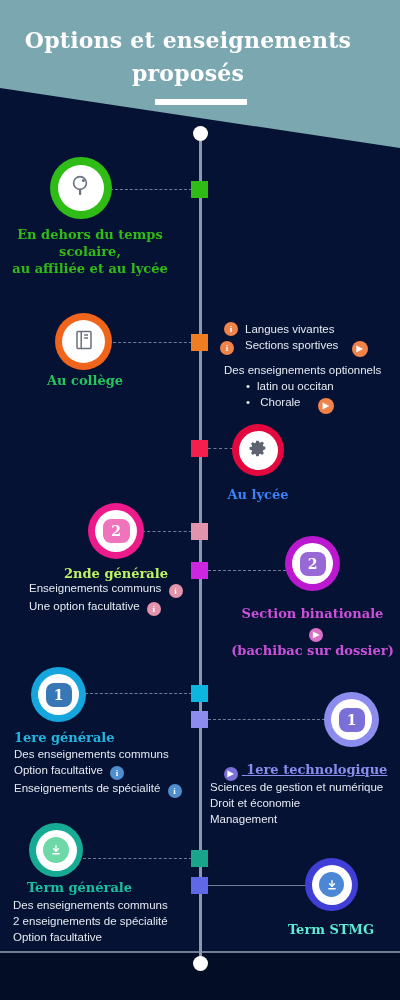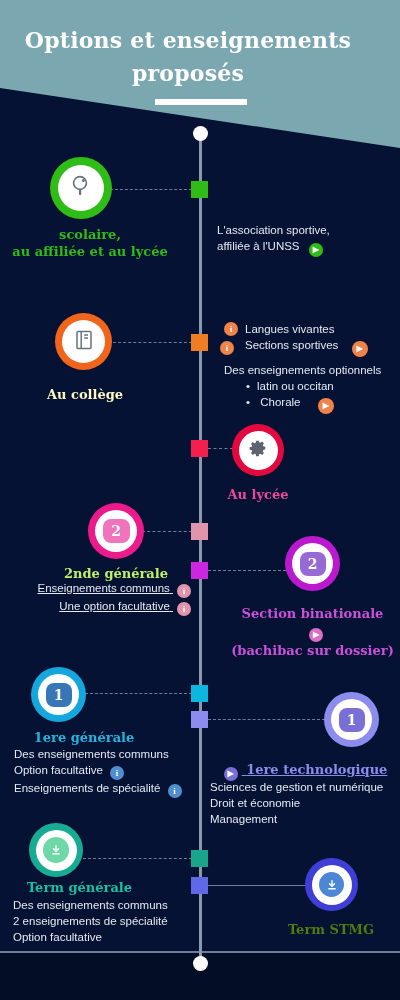--- a/index.html
+++ b/index.html
@@ -143,47 +143,41 @@
           <svg width="24" height="24" viewBox="0 0 24 24" fill="none" stroke="#6a717f" stroke-width="1.6">
             <circle cx="11" cy="9" r="6.4"></circle>
             <circle cx="14.4" cy="6.4" r="1.5" fill="#6a717f" stroke="none"></circle>
             <path d="M10 15.2 L10 20.4 Q11 21.6 12.2 20.4 L12.2 15.2 Z" fill="#6a717f" stroke="none"></path>
           </svg>
         </span>
       </div>
     </div>
   </div>
   <div class="node-label" style="left:0px; top:226px; width:180px; color:#2fbc16;">
+    <div>En dehors du temps</div>
     <div>scolaire,</div>
     <div>au affiliée et au lycée</div>
   </div>
 
-  <div class="side-text" style="left:217px; top:222px; width:175px;">
-    <div>L'association sportive,</div>
-    <div>
-      <span>affiliée à l'UNSS</span>
-      <span class="ico play" style="background:#2fbc16; margin-left:6px;">▶</span>
-    </div>
-  </div>
 
   <div class="node" style="left:55px; top:313px;">
     <div class="ring" style="width:57px;height:57px;background:#f0641b;">
       <div class="ring-inner" style="width:43px;height:43px;">
         <span>
           <svg width="20" height="22" viewBox="0 0 20 22" fill="none" stroke="#6a717f" stroke-width="1.5">
             <rect x="3" y="2.5" width="14" height="17" rx="1"></rect>
             <line x1="7.2" y1="2.5" x2="7.2" y2="19.5"></line>
             <line x1="10.2" y1="6" x2="14" y2="6"></line>
             <line x1="10.2" y1="9" x2="14" y2="9"></line>
           </svg>
         </span>
       </div>
     </div>
   </div>
-  <div class="node-label" style="left:0px; top:386px; width:170px; color:#fef9c3;">
+  <div class="node-label" style="left:0px; top:372px; width:170px; color:#22c55e;">
     <div>Au collège</div>
   </div>
 
   <div class="side-text" style="left:224px; top:321px; width:176px;">
     <div style="position:relative;">
       <span class="ico" style="background:#f0834a; position:absolute; left:0px; top:1px;">i</span>
       <span style="margin-left:21px;">Langues vivantes</span>
     </div>
     <div style="position:relative;">
       <span class="ico" style="background:#f0834a; position:absolute; left:-4px; top:4px;">i</span>
@@ -205,35 +199,35 @@
       <div class="ring-inner" style="width:39px;height:39px;">
         <span>
           <svg width="22" height="22" viewBox="0 0 24 24" fill="#5d646f">
             <path d="M12 8.2a3.8 3.8 0 100 7.6 3.8 3.8 0 000-7.6zm0 5.9a2.1 2.1 0 110-4.2 2.1 2.1 0 010 4.2z"></path>
             <path d="M20 13.4v-2.8l-2.2-.4a6 6 0 00-.6-1.5l1.3-1.8-2-2-1.8 1.3a6 6 0 00-1.5-.6L12.8 4h-2.8l-.4 2.2a6 6 0 00-1.5.6L6.3 5.5l-2 2 1.3 1.8a6 6 0 00-.6 1.5L2.8 11v2.8l2.2.4c.13.53.34 1.03.6 1.5l-1.3 1.8 2 2 1.8-1.3c.47.26.97.47 1.5.6l.4 2.2h2.8l.4-2.2c.53-.13 1.03-.34 1.5-.6l1.8 1.3 2-2-1.3-1.8c.26-.47.47-.97.6-1.5z"></path>
           </svg>
         </span>
       </div>
     </div>
   </div>
-  <div class="node-label" style="left:193px; top:486px; width:130px; color:#ec4899;">
+  <div class="node-label" style="left:193px; top:486px; width:130px; color:#3b82f6;">
     <div>Au lycée</div>
   </div>
 
   <div class="node" style="left:88px; top:503px;">
     <div class="ring" style="width:56px;height:56px;background:#ed1a8c;">
       <div class="ring-inner" style="width:42px;height:42px;">
         <span class="badge" style="width:27px;height:24px;background:#ef74bb;font-size:14px;">2</span>
       </div>
     </div>
   </div>
   <div class="node-label" style="left:31px; top:565px; width:170px; color:#bef264;">
     <div>2nde générale</div>
   </div>
-  <div class="side-text" style="left:21px; top:580px; width:170px; text-align:right;text-decoration:underline;">
+  <div class="side-text" style="left:29px; top:580px; width:170px; ">
     <div>
       <span>Enseignements communs</span>
       <span class="ico" style="background:#e394ad; margin-left:4px;">i</span>
     </div>
     <div>
       <span>Une option facultative</span>
       <span class="ico" style="background:#e394ad; margin-left:4px;">i</span>
     </div>
   </div>
 
@@ -252,21 +246,21 @@
     <div>(bachibac sur dossier)</div>
   </div>
 
   <div class="node" style="left:31px; top:667px;">
     <div class="ring" style="width:55px;height:55px;background:#14a6dd;">
       <div class="ring-inner" style="width:41px;height:41px;">
         <span class="badge" style="width:26px;height:24px;background:#3877b5;font-size:14px;">1</span>
       </div>
     </div>
   </div>
-  <div class="node-label" style="left:14px; top:729px; width:140px; color:#1fb6e0; text-align:center;">
+  <div class="node-label" style="left:14px; top:729px; width:140px; color:#1fb6e0; text-align:left;">
     <div>1ere générale</div>
   </div>
   <div class="side-text" style="left:14px; top:746px; width:185px; text-align:left;">
     <div>Des enseignements communs</div>
     <div>
       <span>Option facultative</span>
       <span class="ico" style="background:#4f8fd0; margin-left:4px;">i</span>
     </div>
     <div>
       <span>Enseignements de spécialité</span>
@@ -321,19 +315,19 @@
         <span class="dlcircle" style="width:25px;height:25px;background:#4c87d6;">
           <svg width="14" height="14" viewBox="0 0 16 16" fill="none" stroke="#ffffff" stroke-width="1.6" stroke-linecap="round">
             <line x1="8" y1="3" x2="8" y2="9"></line>
             <polyline points="5.2,6.6 8,9.4 10.8,6.6"></polyline>
             <line x1="4.4" y1="12.2" x2="11.6" y2="12.2"></line>
           </svg>
         </span>
       </div>
     </div>
   </div>
-  <div class="node-label" style="left:266px; top:921px; width:130px; color:#4d7c0f;">
+  <div class="node-label" style="left:266px; top:921px; width:130px; color:#5eead4;">
     <div>Term STMG</div>
   </div>
 
   <div class="divider-bottom"></div>
   <div class="bottom-strip"></div>
 </div>
 
 </body></html>

